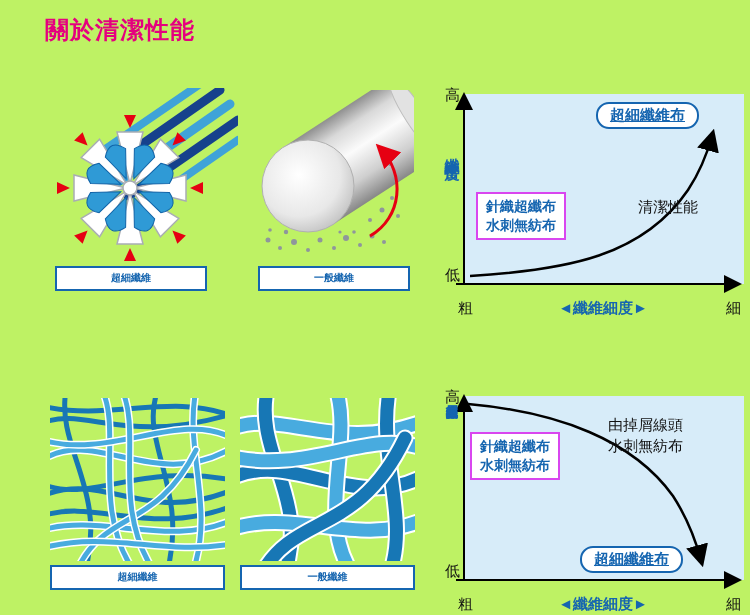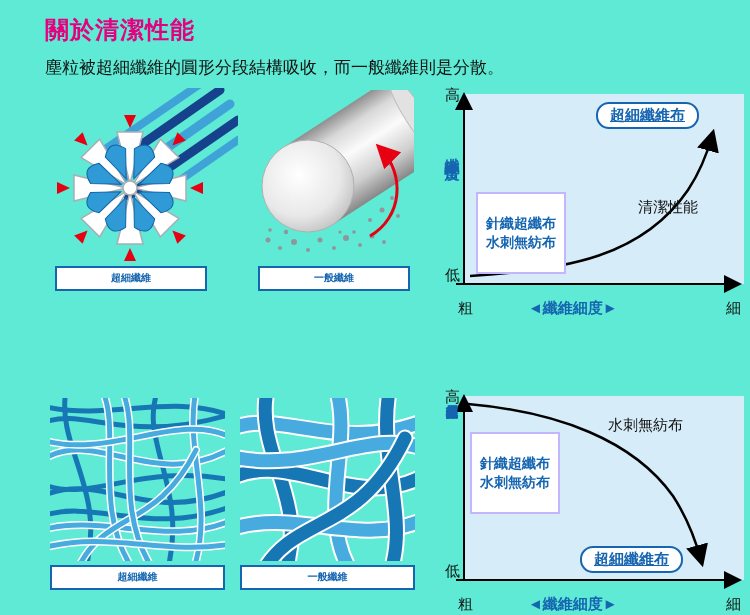--- a/index.html
+++ b/index.html
@@ -1,50 +1,49 @@
 <!DOCTYPE html>
 <html><head>
 <meta charset="utf-8">
 <style>
   html,body{margin:0;padding:0;background:#fff;}
-  .page{position:relative;width:750px;height:615px;background:#5eead4;overflow:hidden;
+  .page{position:relative;width:750px;height:615px;background:#bef264;overflow:hidden;
         font-family:"Liberation Sans","DejaVu Sans",sans-serif;}
   .heading{position:absolute;margin:0;font-size:24px;font-weight:bold;color:#e5007f;letter-spacing:1px;}
   .desc{position:absolute;margin:0;font-size:17px;color:#111;white-space:nowrap;}
   .ill{position:absolute;}
   .lbox{position:absolute;box-sizing:border-box;height:25px;border:2px solid #1565b0;background:#fff;
         color:#1565b0;font-size:10px;font-weight:bold;text-align:center;line-height:20px;}
   .chart{position:absolute;width:312px;height:234px;}
   .chart svg.csvg{position:absolute;left:0;top:0;}
   .t{position:absolute;font-size:15px;color:#111;white-space:nowrap;}
   .blue{color:#1565b0;font-weight:bold;}
   .vlab{position:absolute;writing-mode:vertical-rl;text-orientation:upright;color:#1565b0;
         font-weight:bold;font-size:15px;letter-spacing:2px;}
   .vlab.small{font-size:12px;letter-spacing:0;}
   .rbox{position:absolute;border:2px solid #1565b0;border-radius:13px;background:#fff;color:#1565b0;
         font-size:15px;font-weight:bold;padding:2px 12px;white-space:nowrap;text-decoration:underline;}
-  .sqbox{position:absolute;border:2px solid #c4b5fd;background:#fff;color:#1565b0;font-size:14px;
-         font-weight:bold;padding:20px 8px;line-height:19px;text-align:center;white-space:nowrap;}
-  .xaxis{position:absolute;width:150px;text-align:left;font-size:15px;}
+  .sqbox{position:absolute;border:2px solid #d946ef;background:#fff;color:#1565b0;font-size:14px;
+         font-weight:bold;padding:3px 8px;line-height:19px;text-align:center;white-space:nowrap;}
+  .xaxis{position:absolute;width:150px;text-align:center;font-size:15px;}
   .note{position:absolute;font-size:15px;color:#111;line-height:21px;white-space:nowrap;}
   
   .cw{stroke:#fff;stroke-width:8;fill:none;stroke-linecap:round;}
   .b1{stroke:#1777b5;stroke-width:5;fill:none;stroke-linecap:round;}
   .b2{stroke:#48abdf;stroke-width:5;fill:none;stroke-linecap:round;}
   .cw2{stroke:#fff;stroke-width:17;fill:none;stroke-linecap:round;}
   .r1{stroke:#1777b5;stroke-width:13;fill:none;stroke-linecap:round;}
   .r2{stroke:#48abdf;stroke-width:13;fill:none;stroke-linecap:round;}
 </style>
 </head>
 <body>
 
 <div class="page">
 
   <h1 class="heading" style="left:45px;top:14px;">關於清潔性能</h1>
-  <p class="desc" style="left:45px;top:56px;">塵粒被超細纖維的圓形分段結構吸收，而一般纖維則是分散。</p>
 
   <svg class="ill" style="left:46px;top:88px;" width="192" height="176" viewBox="0 0 192 176">
     <defs>
       <path id="wdg" d="M0,-4 L-13,-56 L13,-56 Z"></path>
       <path id="ptl" d="M0,-10 L-11,-38 Q0,-54 11,-38 Z"></path>
       <path id="raw" d="M0,-60 L-6,-73 L6,-73 Z"></path>
     </defs>
     <g stroke-linecap="round">
       <line x1="52" y1="66" x2="160" y2="-8" stroke="#3fa3d8" stroke-width="8"></line>
       <line x1="62" y1="80" x2="174" y2="2" stroke="#16418c" stroke-width="9"></line>
@@ -226,20 +225,21 @@
       <line x1="18" y1="192" x2="298" y2="192" stroke="#000" stroke-width="2" marker-end="url(#ah2)"></line>
     </svg>
     <span class="t" style="left:7px;top:0px;">高</span>
     <span class="t" style="left:7px;top:174px;">低</span>
     <span class="vlab small" style="left:5px;top:8px;">多次使用後產生的掉毛屑與起球率</span>
     <div class="sqbox" style="left:32px;top:44px;">
       <div>針織超纖布</div>
       <div>水刺無紡布</div>
     </div>
     <div class="note" style="left:170px;top:26px;">
+      <div>由掉屑線頭</div>
       <div>水刺無紡布</div>
     </div>
     <div class="rbox" style="left:142px;top:158px;">超細纖維布</div>
     <span class="t" style="left:20px;top:207px;">粗</span>
     <span class="t blue xaxis" style="left:90px;top:207px;">◄纖維細度►</span>
     <span class="t" style="left:288px;top:207px;">細</span>
   </div>
 
 </div>
 

